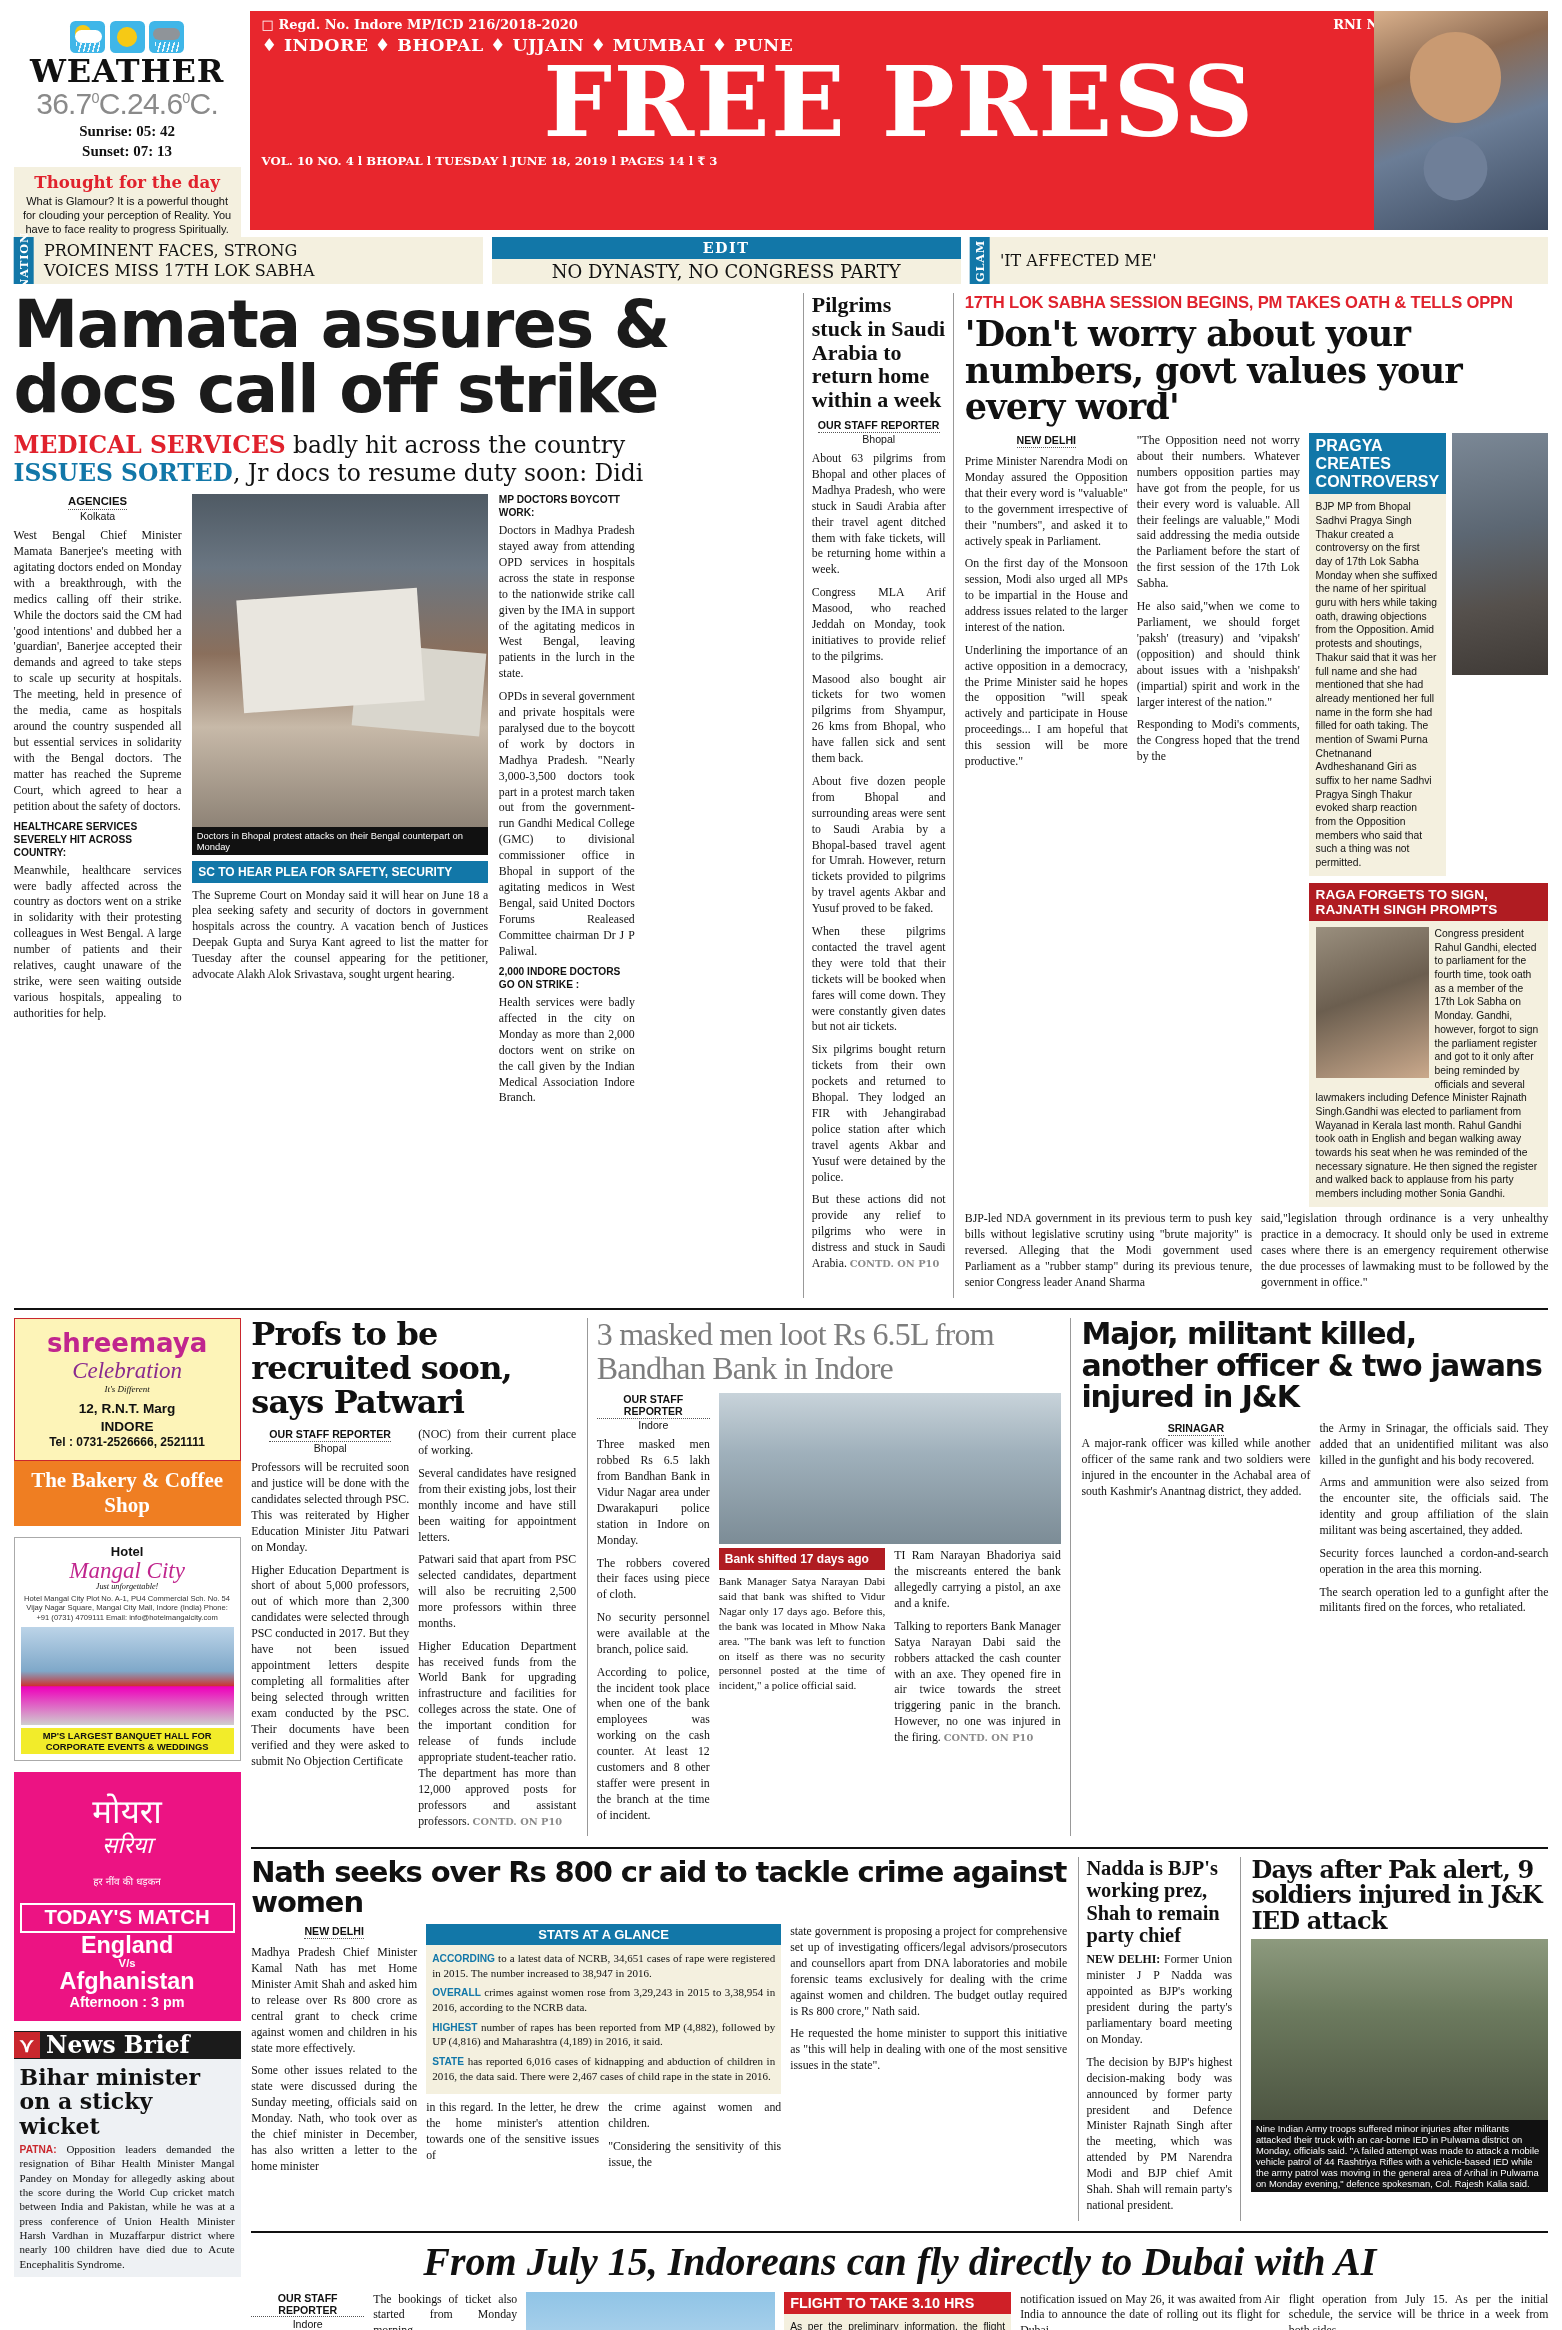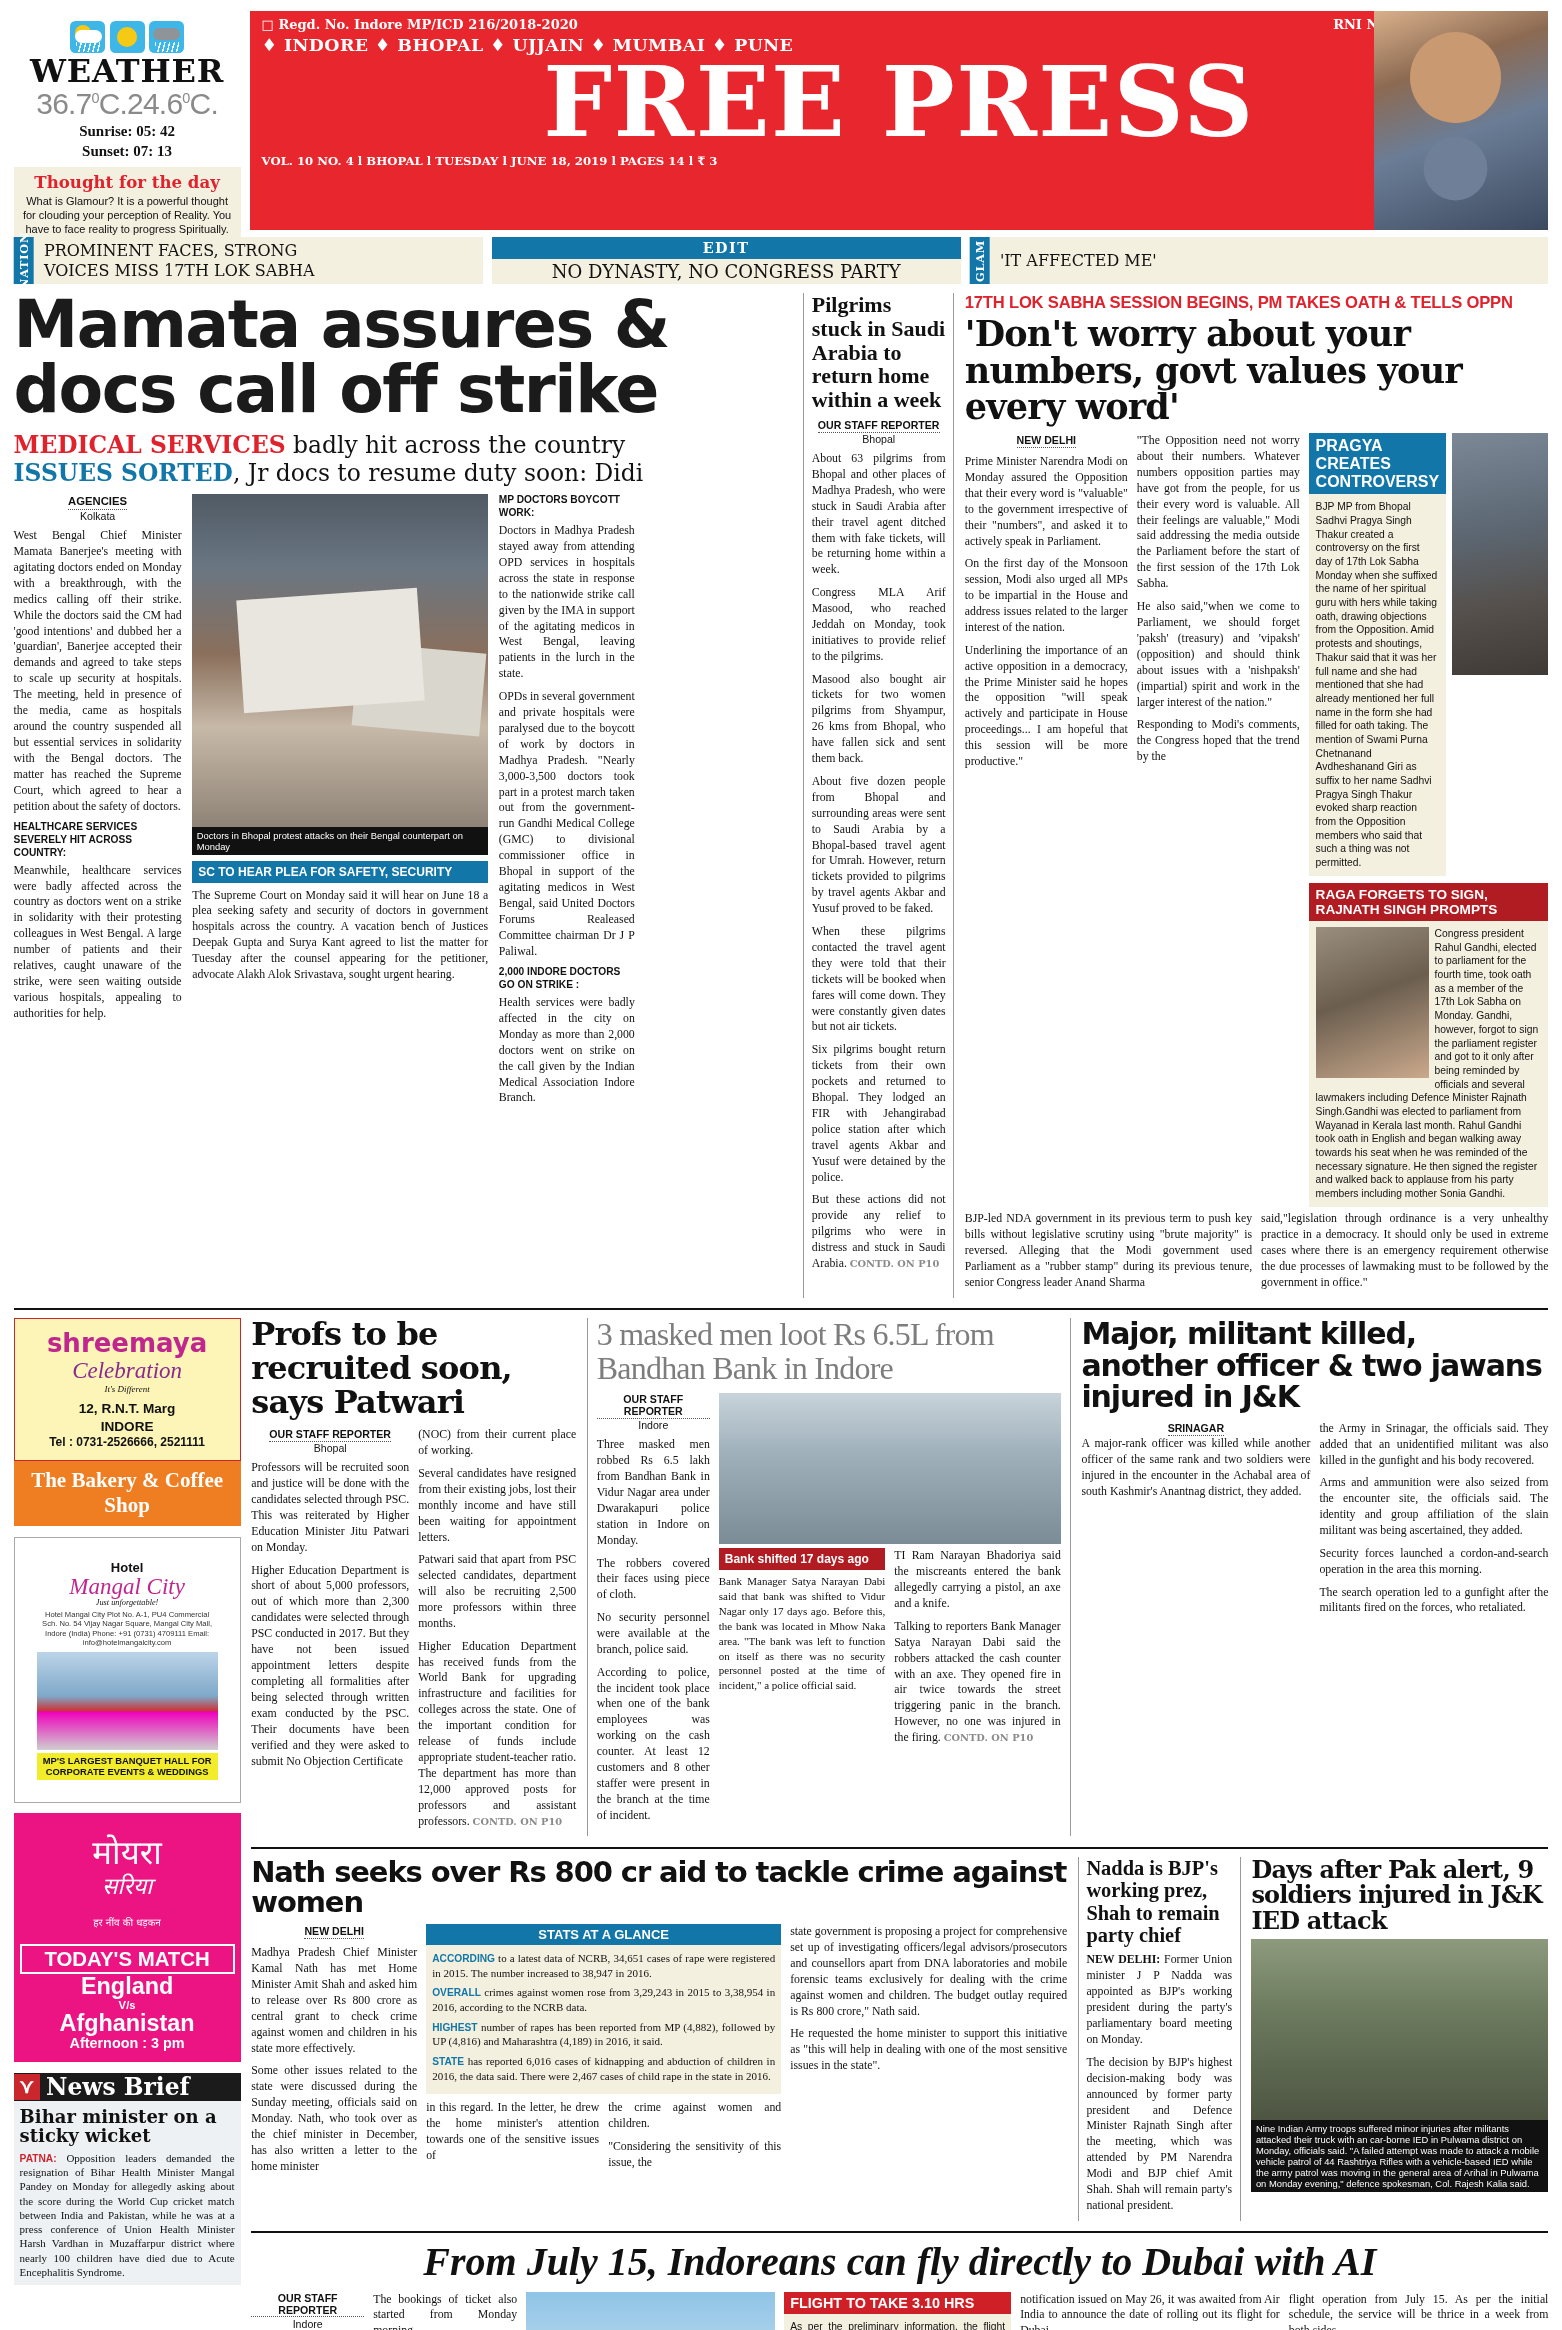--- a/index.html
+++ b/index.html
@@ -112,41 +112,41 @@
   .rule { border-top:2.3px double #111; margin:10.6px 0 7.6px; }
   .deck2row { display:flex; gap:10.6px; }
   .sidebar { width:227px; flex:0 0 227px; }
   .ad { margin-bottom:10.6px; }
   .ad-shreemaya { background:#fdf4b8; border:1.5px solid #c9272d; padding:9px 6px; text-align:center; }
   .ad-shreemaya .b1 { color:#c0268e; font-family:"DejaVu Sans",sans-serif; font-weight:bold; font-size:26px; }
   .ad-shreemaya .b2 { color:#8a2a8f; font-family:"Liberation Serif",serif; font-style:italic; font-size:23px; }
   .ad-shreemaya .b3 { font-family:"Liberation Sans",sans-serif; font-weight:bold; font-size:13.6px; line-height:1.3; margin-top:6px;}
   .ad-bakery { background:#ef7e22; color:#fff; text-align:center; font-family:"Liberation Serif",serif; font-weight:bold;
      font-size:21px; padding:7.6px 4.5px; }
-  .ad-hotel { border:0.8px solid #aaa; padding:22px; text-align:center; }
+  .ad-hotel { border:0.8px solid #aaa; padding:6px; text-align:center; }
   .ad-hotel .h1 { font-family:"Liberation Sans",sans-serif; font-weight:bold; font-size:13px; }
   .ad-hotel .h2 { color:#c0268e; font-family:"Liberation Serif",serif; font-style:italic; font-size:23px; line-height:1;}
   .ad-hotel .h3 { font-family:"Liberation Sans",sans-serif; font-size:7.6px; color:#333; margin-top:3px; line-height:1.25;}
   .ad-hotel .bld { height:98px; margin-top:4.5px; background:linear-gradient(180deg,#bcd4e8 0%,#7fa8c9 45%,#c33 60%,#e0b 61%,#cfcfcf 100%); }
   .ad-hotel .yellow { background:#f2ec2a; font-family:"Liberation Sans",sans-serif; font-weight:bold; font-size:9.4px;
      padding:2.3px; margin-top:3px; }
   .ad-moyra { background:#ec1383; color:#fff; text-align:center; padding:23px 6px 10.6px; }
   .ad-moyra .m1 { font-family:"DejaVu Sans",sans-serif; font-weight:normal; font-size:33px; line-height:1; }
   .ad-moyra .m2 { font-family:"DejaVu Sans",sans-serif; font-style:italic; font-size:23px; }
   .ad-moyra .m3 { font-family:"DejaVu Sans",sans-serif; font-size:10px; margin-top:14px; }
   .match { background:#ec1383; color:#fff; text-align:center; padding:4.5px 6px 10.6px; }
   .match .mt { border:2.3px solid #fff; font-family:"Liberation Sans",sans-serif; font-weight:bold; font-size:20.4px; padding:1.5px; }
   .match .team { font-family:"Liberation Sans",sans-serif; font-weight:bold; font-size:23.4px; line-height:1.05; }
   .match .vs { font-family:"Liberation Sans",sans-serif; font-weight:bold; font-size:11.3px; }
   .match .tm { font-family:"Liberation Sans",sans-serif; font-weight:bold; font-size:14.4px; }
   .newsbrief-head { background:#1b1b1b; color:#fff; display:flex; align-items:center; font-family:"DejaVu Serif",serif;
      font-weight:bold; font-size:23.4px; }
   .nb-chev { background:#c9272d; padding:1.5px 6px; font-size:19.7px; margin-right:6px; }
   .newsbrief-body { background:#eef1f4; padding:6px; }
-  .newsbrief-body h5 { font-family:"DejaVu Serif",serif; font-size:18px; line-height:1.1; margin-bottom:4.5px; }
+  .newsbrief-body h5 { font-family:"DejaVu Serif",serif; font-size:22px; line-height:1.1; margin-bottom:4.5px; }
   .newsbrief-body p { font-family:"Liberation Serif",serif; font-size:11px; line-height:1.3; text-align:justify; }
   .nb-place { font-family:"Liberation Sans",sans-serif; font-weight:bold; font-size:10.2px; color:#c9272d; }
 
   h2.deckhead { font-family:"DejaVu Serif",serif; font-weight:bold; font-size:32px; line-height:1.06; letter-spacing:-0.8px;}
   h2.deckhead.grey { color:#7d7d7d; font-weight:normal; font-family:"Liberation Serif",serif; }
   h2.deckhead.cond { font-family:"DejaVu Sans",sans-serif; font-size:30px; letter-spacing:-1.1px; }
 
   .bank-photo { height:151px; background:linear-gradient(180deg,#c8d3da 0%,#9fb0bb 40%,#7c8c96 100%); }
   .jk-photo { height:181px; background:linear-gradient(180deg,#8d9a7e 0%,#6c7a5e 40%,#4d5542 100%); }
   .stats-head { background:#1277a8; color:#fff; text-align:center; font-family:"Liberation Sans",sans-serif;

